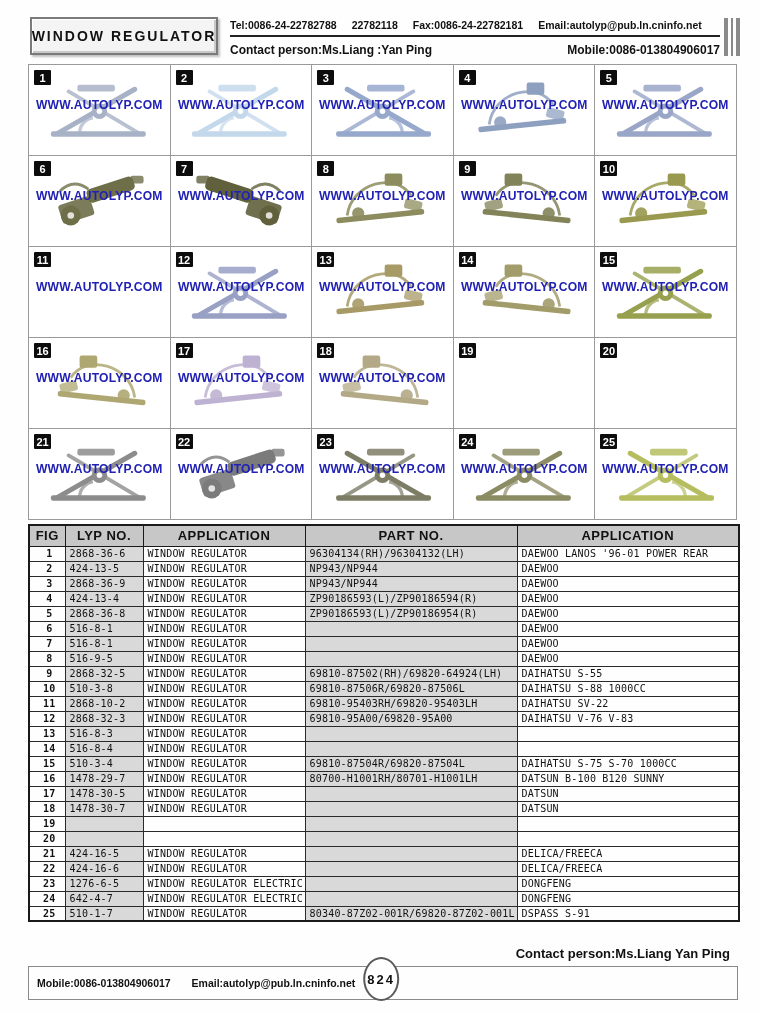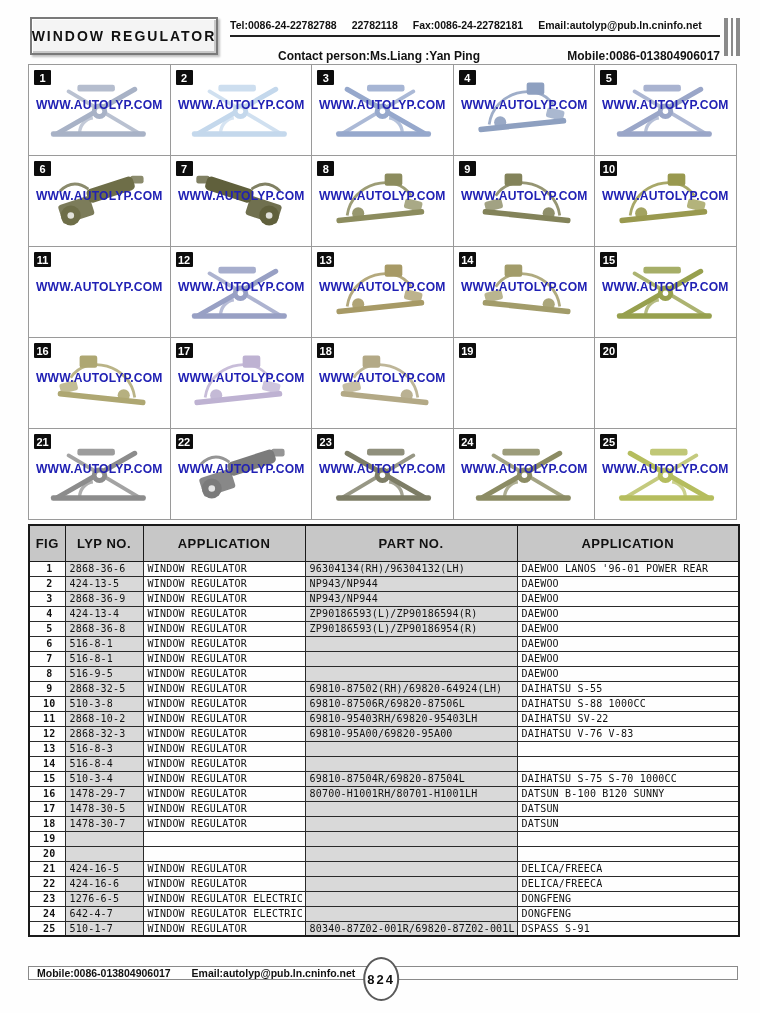--- a/index.html
+++ b/index.html
@@ -16,21 +16,21 @@
   .title-box {
     position:absolute; left:2px; top:5px; width:188px; height:38px;
     background:#f4f4f4; border:2px solid #7a7a7a;
     box-shadow: inset 1px 1px 0 #ffffff, inset -2px -2px 0 #c9c9c9, 2px 2px 2px rgba(0,0,0,.25);
     display:flex; align-items:center; justify-content:center;
     font-weight:bold; font-size:14px; letter-spacing:2px; white-space:nowrap;
   }
   .hdr-right { position:absolute; left:202px; top:2px; right:20px; height:46px; }
   .tel-line { display:flex; gap:15px; font-weight:bold; font-size:10.5px; padding-top:5px; white-space:nowrap; }
   .hdr-divider { border:none; border-top:2px solid #222; margin-top:4px; }
-  .contact-line { display:flex; justify-content:space-between; font-weight:bold; font-size:12px; padding-top:12px; white-space:nowrap;margin-left:48px; }
+  .contact-line { display:flex; justify-content:space-between; font-weight:bold; font-size:12px; padding-top:6px; white-space:nowrap; }
   .bind-marks { position:absolute; right:0; top:6px; height:38px; display:flex; gap:3px; }
   .bind-marks i { display:block; height:100%; background:#8a8a8a; }
   .bind-marks i:nth-child(1){ width:4px; } .bind-marks i:nth-child(2){ width:2px; } .bind-marks i:nth-child(3){ width:4px; }
 
   
   .grid {
     position:absolute; left:28px; top:64px; width:709px; height:456px;
     display:grid; grid-template-columns:repeat(5,1fr); grid-template-rows:repeat(5,1fr);
     border-top:1px solid #9a9a9a; border-left:1px solid #9a9a9a;
   }
@@ -49,37 +49,37 @@
     white-space:nowrap; letter-spacing:.2px; transform:scaleX(.97);
   }
 
   
   table.parts {
     position:absolute; left:28px; top:524px; width:710px;
     border-collapse:collapse; table-layout:fixed;
     border:2px solid #1a1a1a;
   }
   table.parts th {
-    background:#c7c7c7; border:1px solid #1a1a1a; height:36px;
+    background:#c7c7c7; border:1px solid #1a1a1a; height:21px;
     font-size:13px; font-weight:bold; letter-spacing:.5px;
     font-family:"Liberation Sans",sans-serif;
     margin-top:48px;
   }
   table.parts td {
     border:1px solid #2a2a2a; height:15px; padding:0 0 0 4px;
     font-family:"DejaVu Sans Mono",monospace; font-size:10px; letter-spacing:.2px;
     white-space:nowrap; overflow:hidden;
   }
   td.c-fig { text-align:center; font-family:"Liberation Sans",sans-serif; font-weight:bold; font-size:11.5px; padding:0; }
   td.c-lyp, td.c-part { background:#d9d9d9;margin-top:12px; }
 
   
   .foot-contact { position:absolute; top:946px; right:30px; font-weight:bold; font-size:13px; white-space:nowrap; }
   .foot-bar {
-    position:absolute; top:966px; left:28px; width:710px; height:14px;
+    position:absolute; top:966px; left:28px; width:710px; height:34px;
     border:1px solid #8a8a8a;
     display:flex; align-items:center; justify-content:space-between;
     padding:0 8px; font-weight:bold; font-size:10.5px; white-space:nowrap;
   }
   .foot-group span { margin-right:18px; }
   .foot-group span:last-child { margin-right:0; }
   .page-oval {
     position:absolute; left:50%; top:-10px; transform:translateX(-55%);
     width:36px; height:44px; background:#fff;
     border:2px solid #5a5a5a; border-radius:50%;
@@ -531,20 +531,21 @@
         <tr>
           <td class="c-fig">25</td>
           <td class="c-lyp">510-1-7</td>
           <td class="c-desc">WINDOW REGULATOR</td>
           <td class="c-part">80340-87Z02-001R/69820-87Z02-001L</td>
           <td class="c-app">DSPASS S-91</td>
         </tr>
       </tbody>
   </table>
 
+  <div class="foot-contact">Contact person:Ms.Liang Yan Ping</div>
   <div class="foot-bar">
     <div class="foot-group">
       <span>Mobile:0086-013804906017</span>
       <span>Email:autolyp@pub.ln.cninfo.net</span>
     </div>
     <div class="page-oval">824</div>
   </div>
 
 </div>
 

